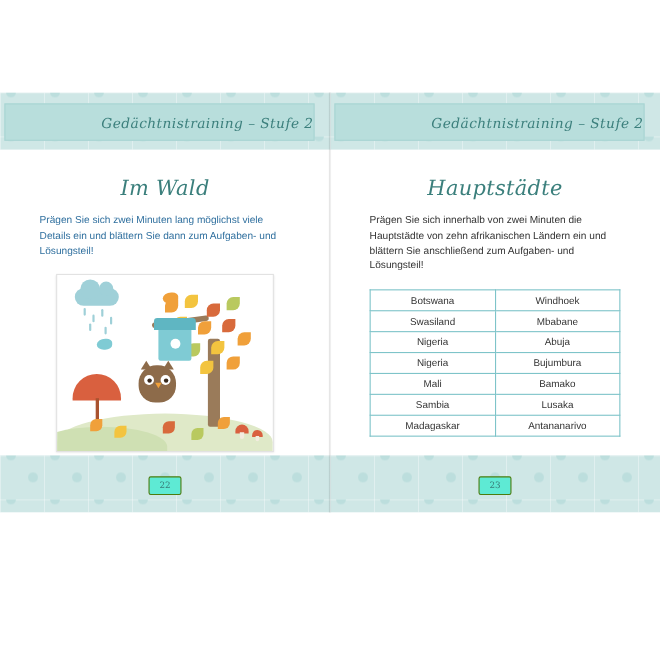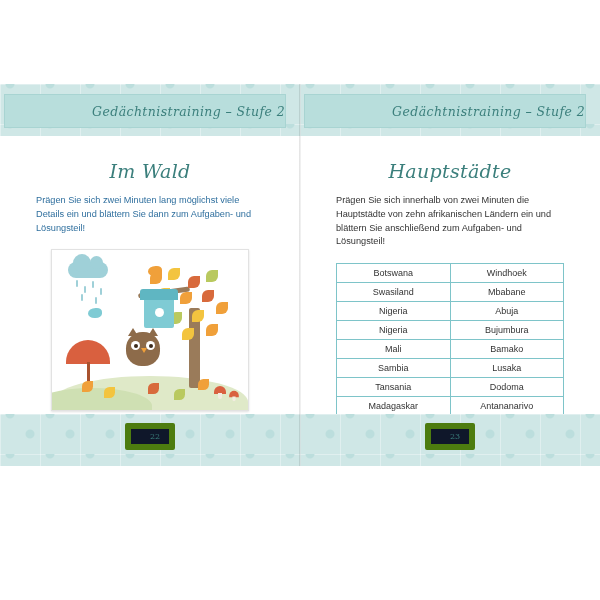--- a/index.html
+++ b/index.html
@@ -324,30 +324,29 @@
   }
 
   
   .pagenum {
     position: absolute;
     bottom: 16px;
     left: 50%;
     transform: translateX(-50%);
     width: 28px;
     height: 15px;
-    background: #0f172a;
-    border: 6px solid #4d7c0f;
+    background: #5eead4;
+    border: 1px solid #4d7c0f;
     border-radius: 2px;
     display: flex;
     align-items: center;
     justify-content: center;
     font-size: 8px;
     color: #3b7f7c;
     font-family: "DejaVu Serif", serif;
-    padding-left: 10px;
   }
 
   
   #spine {
     position: absolute;
     left: 299px;
     top: 84px;
     width: 2px;
     height: 382px;
     background: linear-gradient(to right, rgba(0,0,0,.12), rgba(0,0,0,.04));
@@ -468,24 +467,20 @@
             </tr>
             <tr>
               <td>Mali</td>
               <td>Bamako</td>
             </tr>
             <tr>
               <td>Sambia</td>
               <td>Lusaka</td>
             </tr>
             <tr>
-              <td>Tansania</td>
-              <td>Dodoma</td>
-            </tr>
-            <tr>
               <td>Madagaskar</td>
               <td>Antananarivo</td>
             </tr>
           </tbody>
       </table>
     </div>
 
     <div class="band bottom"></div>
     <div class="pagenum">23</div>
   </div>

